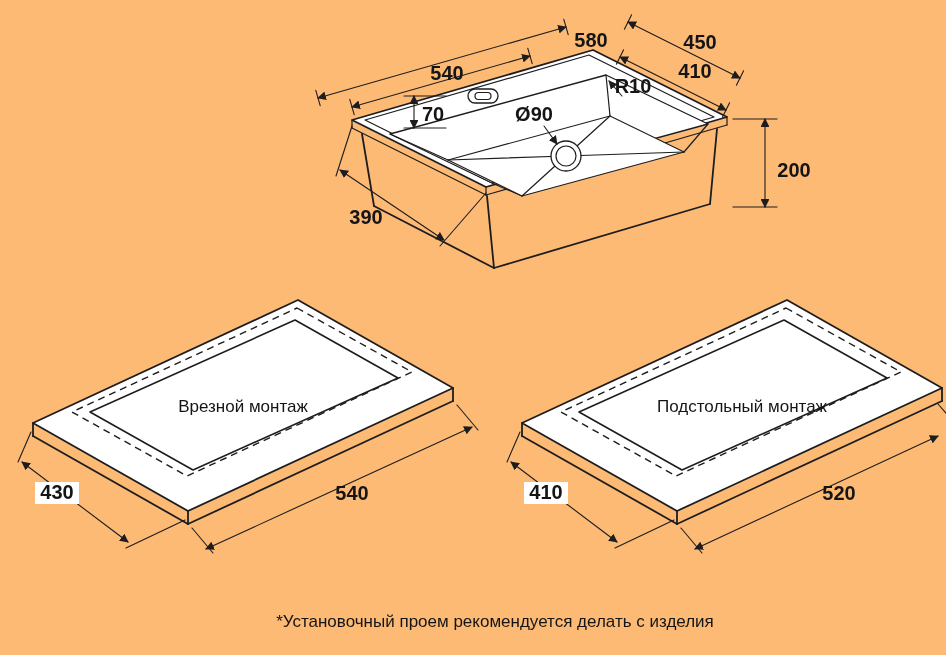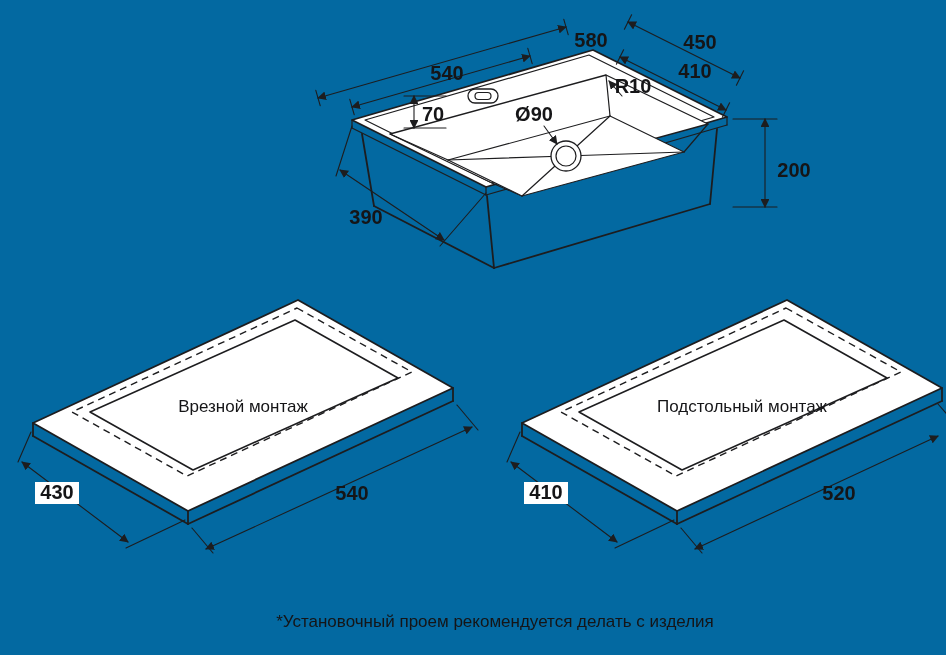--- a/index.html
+++ b/index.html
@@ -1,19 +1,19 @@
 <!DOCTYPE html>
 <html><head>
 <meta charset="utf-8">
 <style>
   html,body{margin:0;padding:0;background:#ffffff;}
   .canvas{
     position:relative;
     width:946px;height:655px;
-    background:#0369a1;
+    background:#fdba74;
     font-family:"Liberation Sans", sans-serif;
     overflow:hidden;
   }
   svg{position:absolute;left:0;top:0;}
   .obj{stroke:#1d1d1f;fill:none;stroke-width:1.8;stroke-linejoin:round;stroke-linecap:round;}
   .obj-thin{stroke:#1d1d1f;fill:none;stroke-width:1.2;stroke-linejoin:round;stroke-linecap:round;}
   .obj-fill{stroke:#1d1d1f;fill:#ffffff;stroke-width:1.8;stroke-linejoin:round;}
   .obj-fill-thin{stroke:#1d1d1f;fill:#ffffff;stroke-width:1.3;stroke-linejoin:round;}
   .dashed{stroke:#1d1d1f;fill:none;stroke-width:1.4;stroke-dasharray:7 5;stroke-linejoin:round;}
   .dim{stroke:#1d1d1f;fill:none;stroke-width:1.1;stroke-linecap:round;}

